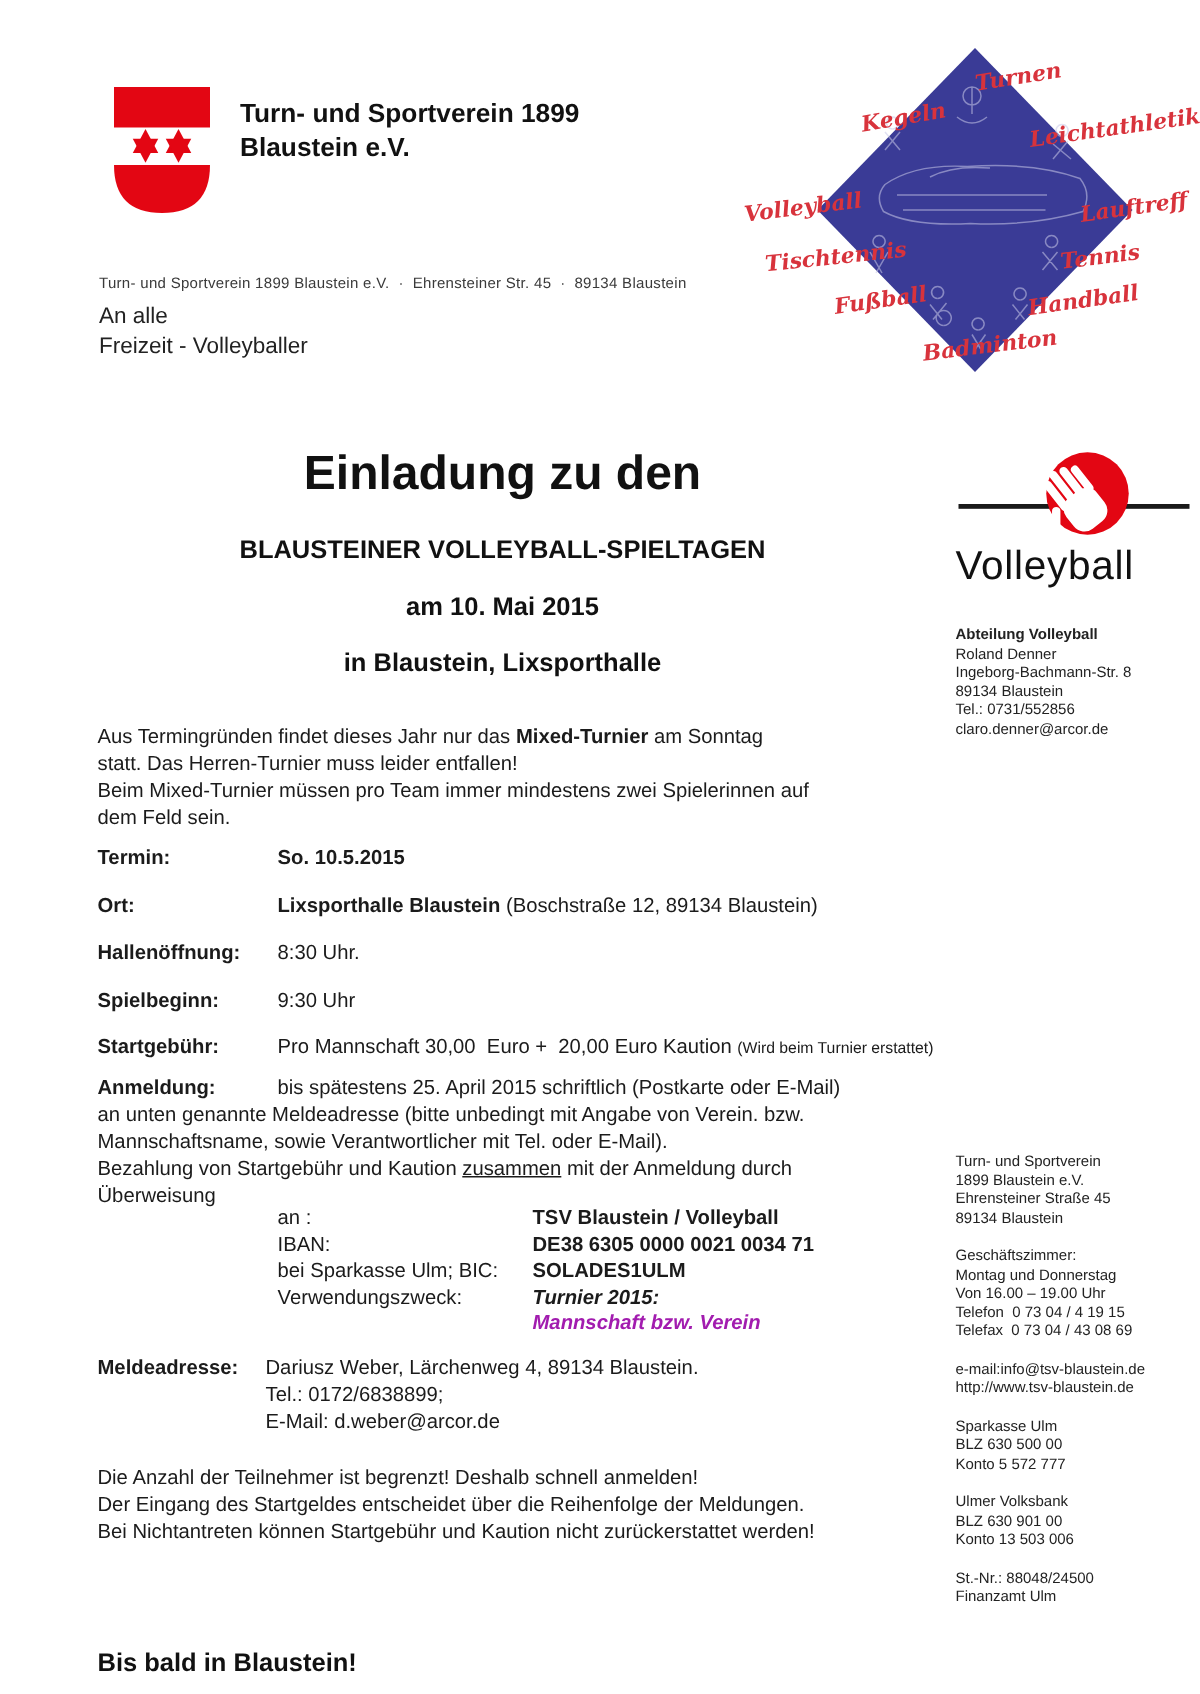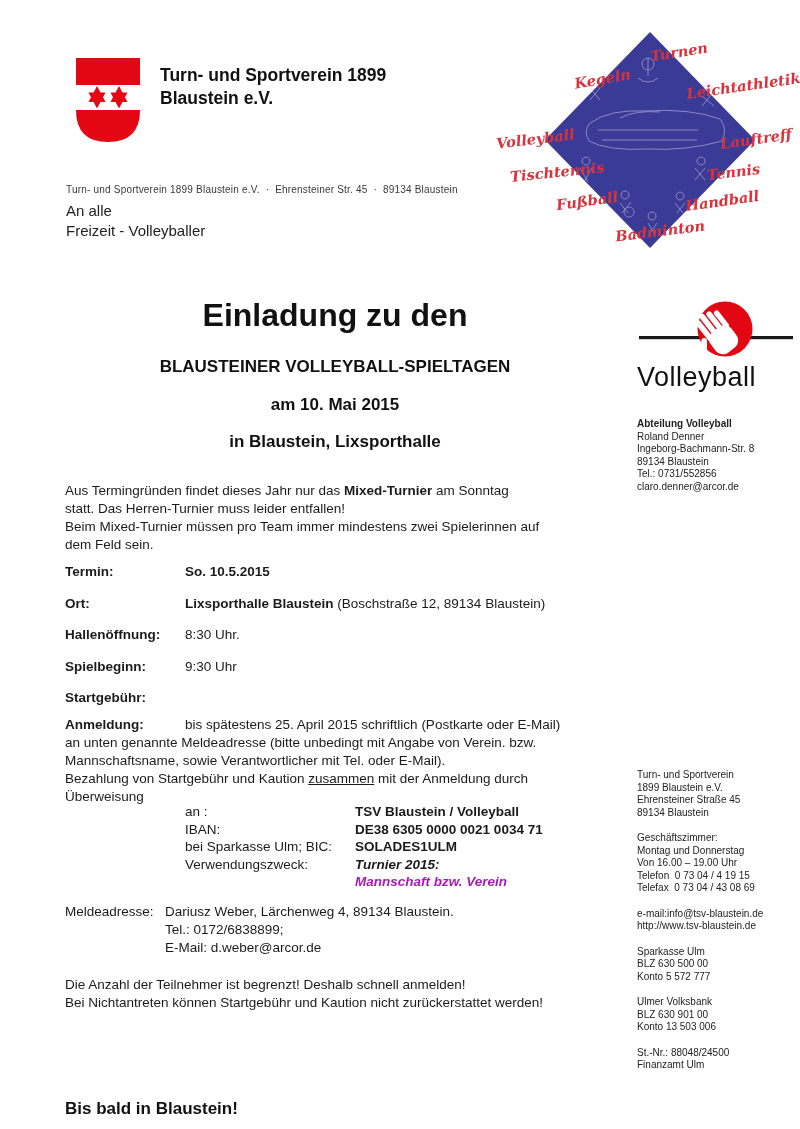--- a/index.html
+++ b/index.html
@@ -76,21 +76,21 @@
 
   .payment { position: absolute; left: 185px; top: 803px; width: 460px; font-size: 13.5px; }
   .pay-row { display: flex; line-height: 17.5px; }
   .pay-row .plbl { width: 170px; flex: none; }
   .pay-row .pval { font-weight: bold; }
   .italic { font-style: italic; }
   .blue { color: #a21caf; }
 
   .meldeadresse { position: absolute; left: 65px; top: 903px; width: 580px; font-size: 13.5px; line-height: 18px; }
   .meldeadresse .row { display: flex; }
-  .meldeadresse .lbl { width: 100px; flex: none; font-weight: normal; }
+  .meldeadresse .lbl { width: 112px; flex: none; font-weight: bold; }
 
   .closing { position: absolute; left: 65px; top: 976px; width: 600px; font-size: 13.5px; line-height: 18px; }
   .farewell { position: absolute; left: 65px; top: 1099px; font-size: 17px; font-weight: bold; color: #111; }
 
   
   .sidebar { position: absolute; left: 637px; top: 769px; width: 158px; font-size: 10px; line-height: 12.5px; color: #222; }
   .sb-block { margin-bottom: 13px; }
 </style>
 </head>
 <body>
@@ -196,20 +196,21 @@
     <div class="detail-row">
       <span class="lbl">Hallenöffnung:</span>
       <span>8:30 Uhr.</span>
     </div>
     <div class="detail-row">
       <span class="lbl">Spielbeginn:</span>
       <span>9:30 Uhr</span>
     </div>
     <div class="detail-row">
       <span class="lbl">Startgebühr:</span>
+      <span><span class="pre">Pro Mannschaft 30,00  Euro +  20,00 Euro Kaution </span><span class="small-note">(Wird beim Turnier erstattet)</span></span>
     </div>
   </div>
 
   <div class="anmeldung">
     <div><span class="lbl">Anmeldung:</span><span class="pre">bis spätestens 25. April 2015 schriftlich (Postkarte oder E-Mail)</span></div>
     <div>an unten genannte Meldeadresse (bitte unbedingt mit Angabe von Verein. bzw.</div>
     <div>Mannschaftsname, sowie Verantwortlicher mit Tel. oder E-Mail).</div>
     <div><span class="pre">Bezahlung von Startgebühr und Kaution </span><span class="u">zusammen</span><span class="pre"> mit der Anmeldung durch</span></div>
     <div>Überweisung</div>
   </div>
@@ -247,20 +248,21 @@
       <span>Tel.: 0172/6838899;</span>
     </div>
     <div class="row">
       <span class="lbl"></span>
       <span>E-Mail: d.weber@arcor.de</span>
     </div>
   </div>
 
   <div class="closing">
     <div>Die Anzahl der Teilnehmer ist begrenzt! Deshalb schnell anmelden!</div>
+    <div>Der Eingang des Startgeldes entscheidet über die Reihenfolge der Meldungen.</div>
     <div>Bei Nichtantreten können Startgebühr und Kaution nicht zurückerstattet werden!</div>
   </div>
 
   <div class="farewell">Bis bald in Blaustein!</div>
 
   <div class="sidebar">
     <div class="sb-block">
       <div>Turn- und Sportverein</div>
       <div>1899 Blaustein e.V.</div>
       <div>Ehrensteiner Straße 45</div>

